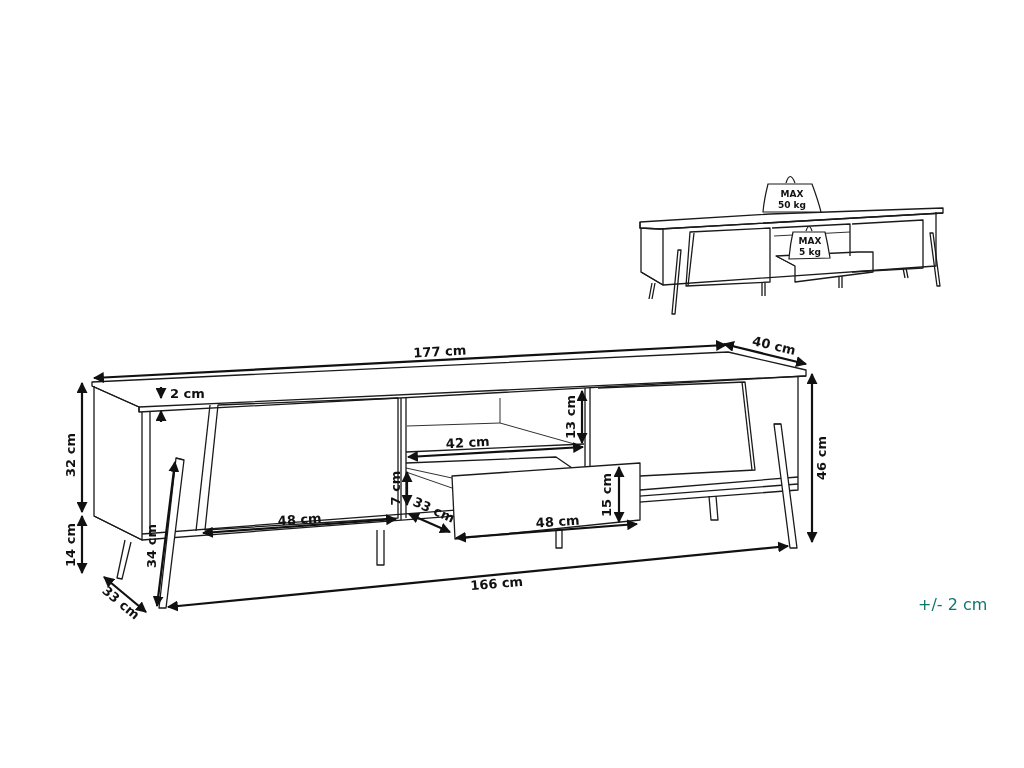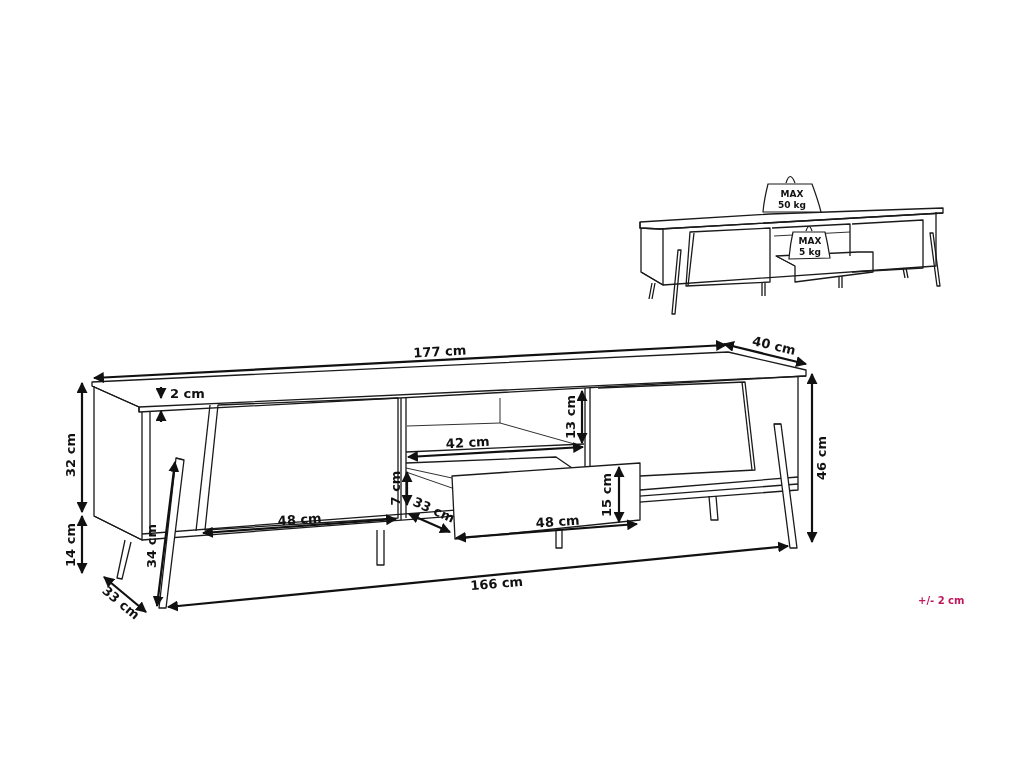--- a/index.html
+++ b/index.html
@@ -5,21 +5,21 @@
   html, body { margin: 0; padding: 0; background: #ffffff; }
   body { width: 1024px; height: 768px; position: relative; overflow: hidden; font-family: "DejaVu Sans", "Liberation Sans", sans-serif; }
   svg { position: absolute; left: 0; top: 0; }
   .ln { stroke: #1a1a1a; fill: none; stroke-width: 1.3; stroke-linejoin: round; }
   .lnf { stroke: #1a1a1a; fill: #ffffff; stroke-width: 1.3; stroke-linejoin: round; }
   .thin { stroke: #1a1a1a; fill: none; stroke-width: 0.9; }
   .dim { stroke: #111; stroke-width: 2.2; fill: none; }
   .lbl { font-family: "DejaVu Sans", "Liberation Sans", sans-serif; font-weight: bold; font-size: 13px; fill: #111; }
   .lbl-sm { font-family: "DejaVu Sans", "Liberation Sans", sans-serif; font-weight: bold; font-size: 9px; fill: #111; }
   .weight { fill: #ffffff; stroke: #1a1a1a; stroke-width: 1.2; }
-  .tol { position: absolute; left: 918px; top: 595px; font-family: "DejaVu Sans", "Liberation Sans", sans-serif; font-weight: bold; font-size: 10px; color: #be185d; }
+  .tol { position: absolute; left: 918px; top: 595px; font-family: "DejaVu Sans", "Liberation Sans", sans-serif; font-weight: normal; font-size: 16px; color: #0f766e; }
 </style>
 </head>
 <body>
 
 <svg width="1024" height="768" viewBox="0 0 1024 768">
   <defs>
     <marker id="ah" viewBox="0 0 10 10" refX="9" refY="5" markerWidth="5" markerHeight="5" orient="auto-start-reverse">
       <path d="M0,0 L10,5 L0,10 z" fill="#111"></path>
     </marker>
   </defs>

